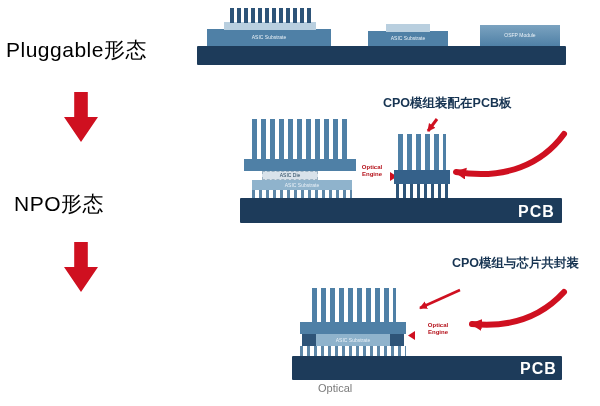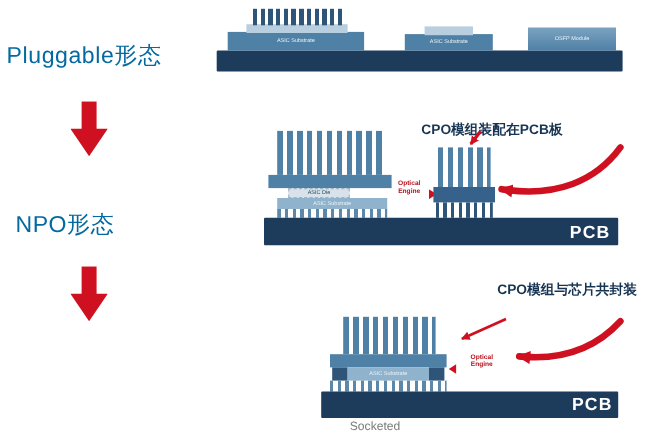--- a/index.html
+++ b/index.html
@@ -1,21 +1,21 @@
 <!DOCTYPE html>
 <html><head>
 <meta charset="utf-8">
 <style>
   html,body{margin:0;padding:0;background:#fff;}
   .canvas{
     position:relative;width:600px;height:406px;background:#ffffff;
     font-family:"Liberation Sans",sans-serif;overflow:hidden;
   }
   .abs{position:absolute;}
-  .stage-label{position:absolute;font-size:21px;color:#0369a1;letter-spacing:.5px;}
+  .stage-label{position:absolute;font-size:21px;color:#000000;letter-spacing:.5px;}
   .block-arrow{
     position:absolute;width:34px;height:50px;background:#cf1020;
     clip-path:polygon(30% 0,70% 0,70% 50%,100% 50%,50% 100%,0 50%,30% 50%);
   }
   .bar{background:#1d3b5a;border-radius:1px;}
   .steel{background:#4f80a6;}
   .steel-dark{background:#35618a;}
   .light{background:#b9cfdf;}
   .fins{background:repeating-linear-gradient(to right,#4f80a6 0 5px,transparent 5px 9px);}
   .fins-dark{background:repeating-linear-gradient(to right,#2e5478 0 4px,transparent 4px 7px);}
@@ -50,21 +50,21 @@
   <div class="block-arrow" style="left:64px;top:242px;"></div>
 
   <div class="abs bar" style="left:197px;top:46px;width:369px;height:19px;"></div>
   <div class="abs steel tiny" style="left:207px;top:29px;width:124px;height:17px;">ASIC Substrate</div>
   <div class="abs light" style="left:224px;top:22px;width:92px;height:8px;"></div>
   <div class="abs fins-dark" style="left:230px;top:8px;width:82px;height:15px;"></div>
   <div class="abs steel tiny" style="left:368px;top:31px;width:80px;height:15px;">ASIC Substrate</div>
   <div class="abs light" style="left:386px;top:24px;width:44px;height:8px;"></div>
   <div class="abs tiny" style="left:480px;top:25px;width:80px;height:21px;background:linear-gradient(#7ba3c0,#4f80a6);">OSFP Module</div>
 
-  <div class="annotation" style="left:383px;top:110px;">CPO模组装配在PCB板</div>
+  <div class="annotation" style="left:383px;top:95px;">CPO模组装配在PCB板</div>
   <svg style="left:420px;top:117px;" width="24" height="20">
     <defs>
         <marker id="ah1" markerUnits="userSpaceOnUse" markerWidth="10" markerHeight="10" refX="7" refY="4" orient="auto">
       <path d="M0,0 L8,4 L0,8 z" fill="#cf1020"></path>
         </marker>
       </defs>
     <path d="M17,2 L8,14" stroke="#cf1020" stroke-width="3" fill="none" marker-end="url(#ah1)"></path>
   </svg>
 
   <div class="abs fins" style="left:252px;top:119px;width:96px;height:40px;"></div>
@@ -109,21 +109,21 @@
   <div class="abs substrate tiny" style="left:316px;top:334px;width:74px;height:12px;">ASIC Substrate</div>
   <div class="abs" style="left:390px;top:334px;width:14px;height:12px;background:#2e5478;"></div>
   <div class="abs comb" style="left:300px;top:346px;width:106px;height:10px;"></div>
 
   <div class="oe-label" style="left:418px;top:322px;">Optical
 Engine</div>
   <div class="tri-left" style="left:408px;top:331px;"></div>
 
   <div class="abs bar" style="left:292px;top:356px;width:270px;height:24px;"></div>
   <div class="pcb-label" style="left:520px;top:360px;">PCB</div>
-  <div class="socketed" style="left:318px;top:382px;">Socketed</div>
+  <div class="socketed" style="left:318px;top:382px;">Optical</div>
 
   <svg style="left:446px;top:286px;" width="122" height="54">
     <defs>
         <marker id="ah4" markerUnits="userSpaceOnUse" markerWidth="16" markerHeight="16" refX="10" refY="6" orient="auto">
       <path d="M0,0 L12,6 L0,12 z" fill="#cf1020"></path>
         </marker>
       </defs>
     <path d="M118,6 C96,30 66,42 26,38" stroke="#cf1020" stroke-width="6" stroke-linecap="round" fill="none" marker-end="url(#ah4)"></path>
   </svg>
 

